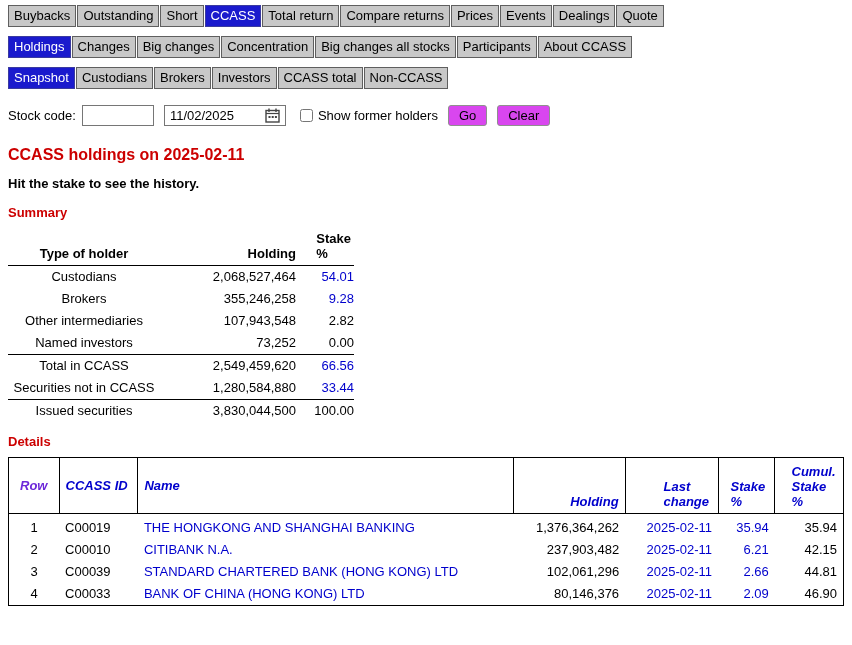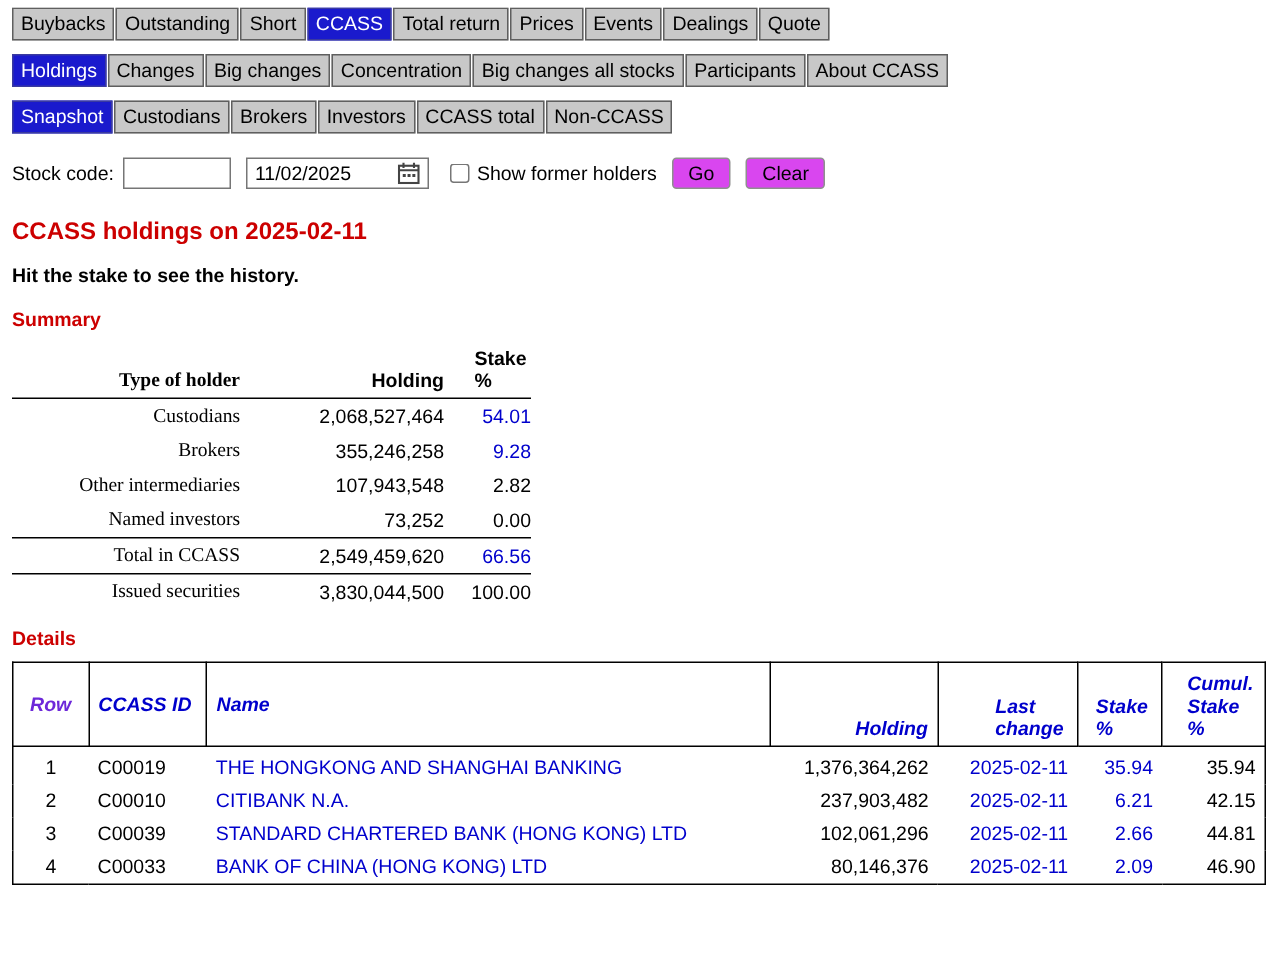--- a/index.html
+++ b/index.html
@@ -49,21 +49,21 @@
   }
   
   .page-title { color: var(--heading); font-size: 16px; font-weight: bold; margin: 14px 0 12px 0; }
   .page-subtitle { font-weight: bold; margin: 0 0 14px 0; }
   .section-heading { color: var(--heading); font-weight: bold; margin: 10px 0 8px 0; }
   
   .lnk { color: var(--link); text-decoration: none; cursor: pointer; }
   
   table.summary { border-collapse: collapse; margin: 4px 0 12px 0; }
   .summary th, .summary td { padding: 3px 0 4px 0; }
-  .summary .c-type  { width: 152px; text-align: right; font-family: Liberation Serif, serif; }
+  .summary .c-type  { width: 152px; text-align: center; }
   .summary .c-hold  { width: 136px; text-align: right; }
   .summary .c-stake { width: 58px;  text-align: right; }
   .summary thead th { vertical-align: bottom; border-bottom: 1px solid #000; }
   .summary tr.rule td { border-top: 1px solid #000; }
   
   table.details { border-collapse: collapse; border: 1px solid #000; width: 836px; margin-top: 4px; }
   .details th {
     border: 1px solid #000; font-weight: bold;
     padding: 4px 6px; height: 56px; vertical-align: bottom;
     color: var(--link);
@@ -85,20 +85,21 @@
 </style>
 </head>
 <body>
 
 <nav class="tabs">
   <a class="tab">Buybacks</a>
   <a class="tab">Outstanding</a>
   <a class="tab">Short</a>
   <a class="tab active">CCASS</a>
   <a class="tab">Total return</a>
+  <a class="tab">Compare returns</a>
   <a class="tab">Prices</a>
   <a class="tab">Events</a>
   <a class="tab">Dealings</a>
   <a class="tab">Quote</a>
 </nav>
 
 <nav class="tabs">
   <a class="tab active">Holdings</a>
   <a class="tab">Changes</a>
   <a class="tab">Big changes</a>
@@ -170,20 +171,25 @@
     <tr>
       <td class="c-type">Named investors</td>
       <td class="c-hold">73,252</td>
       <td class="c-stake">0.00</td>
     </tr>
     <tr class="rule">
       <td class="c-type">Total in CCASS</td>
       <td class="c-hold">2,549,459,620</td>
       <td class="c-stake"><a class="lnk">66.56</a></td>
     </tr>
+    <tr>
+      <td class="c-type">Securities not in CCASS</td>
+      <td class="c-hold">1,280,584,880</td>
+      <td class="c-stake"><a class="lnk">33.44</a></td>
+    </tr>
     <tr class="rule">
       <td class="c-type">Issued securities</td>
       <td class="c-hold">3,830,044,500</td>
       <td class="c-stake">100.00</td>
     </tr>
   </tbody>
 </table>
 
 <div class="section-heading">Details</div>
 

